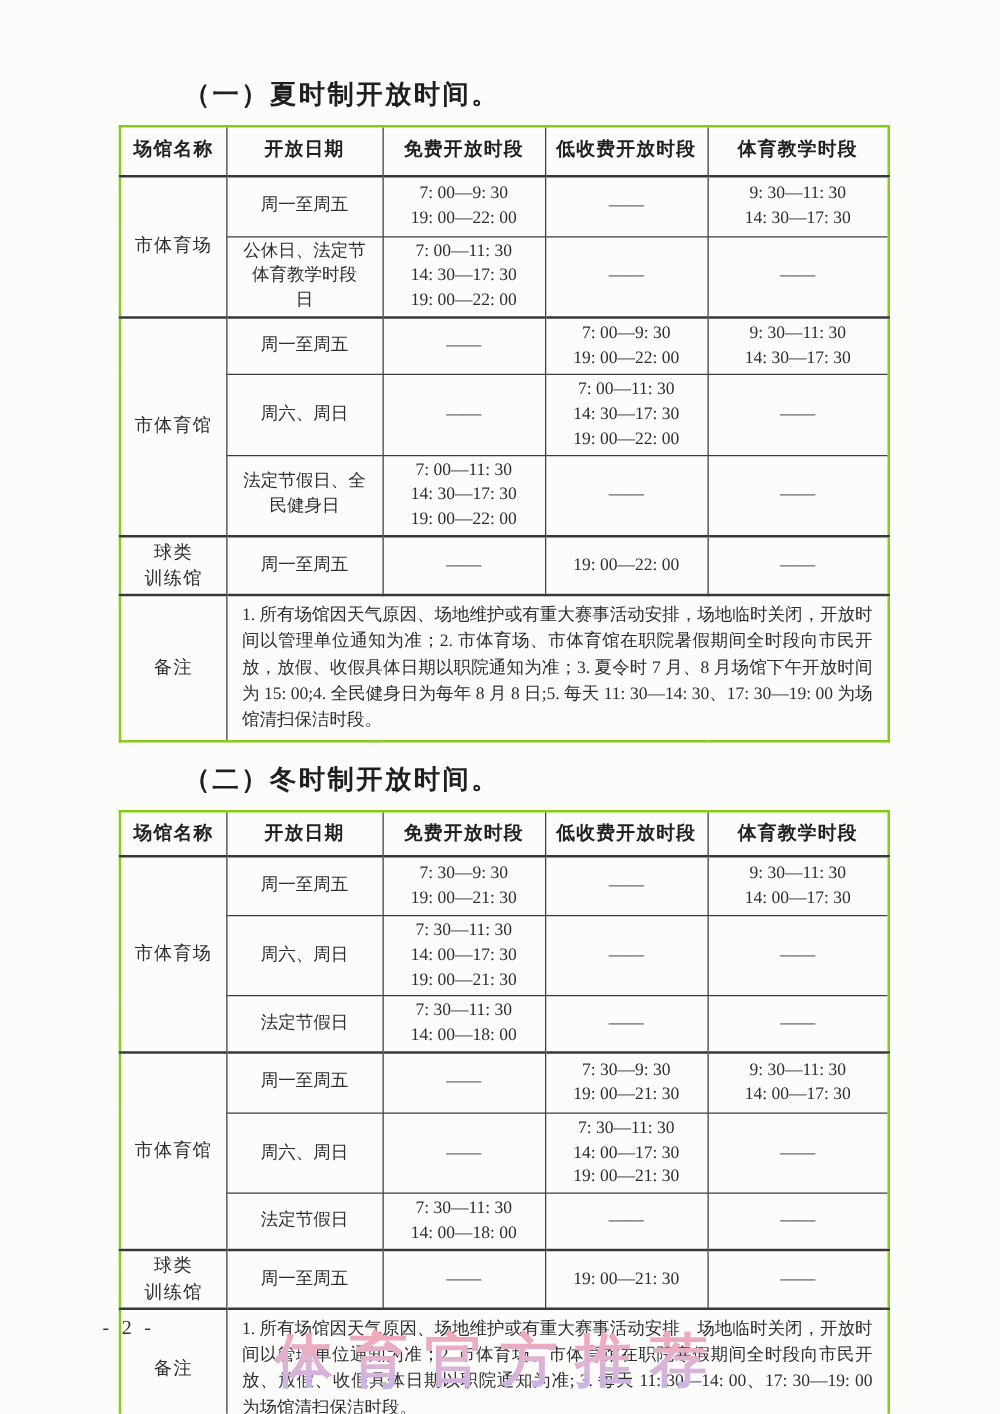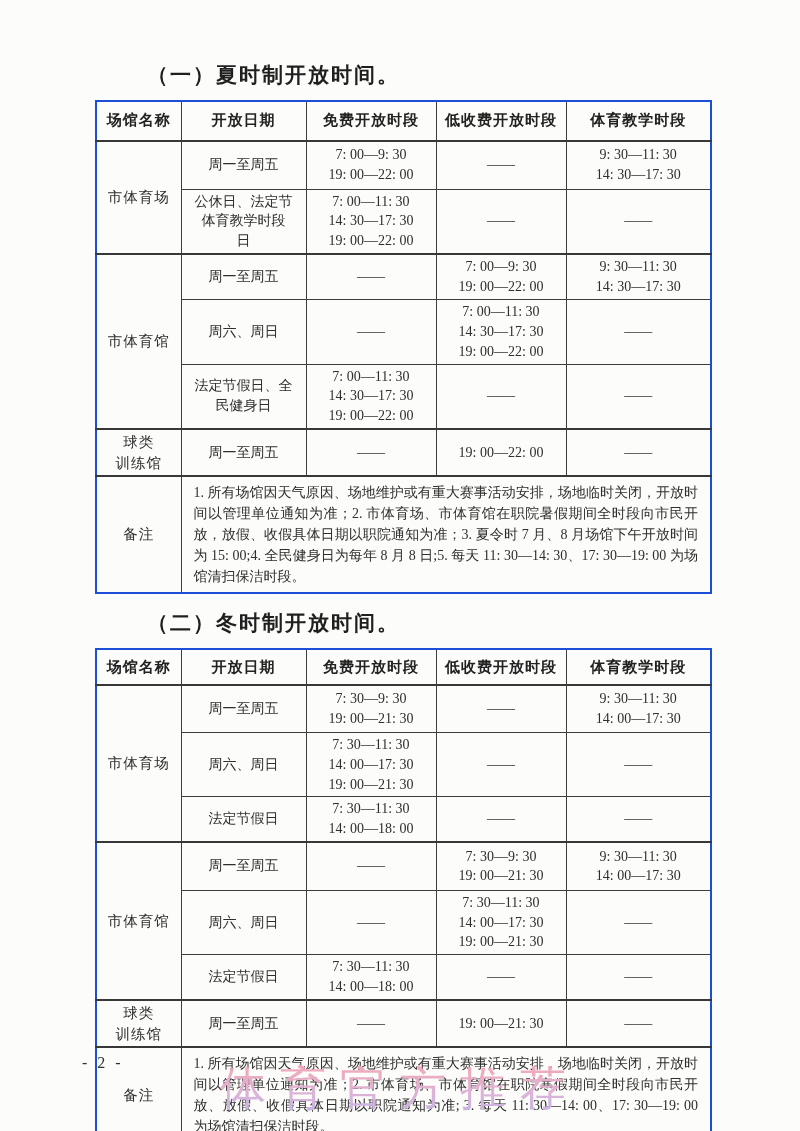--- a/index.html
+++ b/index.html
@@ -19,21 +19,21 @@
     letter-spacing: 2px;
     color: #1f1f1f;
   }
   .t1-title { padding-top: 61px; }
   .t2-title { margin-top: 15px; }
   .doc-table {
     border-collapse: collapse;
     table-layout: fixed;
     width: 615px;
     margin-left: 95px;
-    border: 2px solid #1d4ed8;
+    border: 2px solid #84cc16;
   }
   .doc-table th, .doc-table td {
     border: 1px solid #3d3d3d;
     text-align: center;
     vertical-align: middle;
     white-space: pre-line;
     padding: 2px 4px;
     font-size: 14px;
     line-height: 1.42;
     color: #2e2e2e;
@@ -59,21 +59,21 @@
     font-size: 16px;
     letter-spacing: 3px;
     color: #333;
   }
   .watermark {
     position: absolute;
     left: 0; right: 0;
     top: 1058px;
     text-align: center;
     font-size: 46px;
-    font-weight: normal;
+    font-weight: bold;
     letter-spacing: 14px;
     background: linear-gradient(180deg, #f2a8b9 15%, #ddb3d6 55%, #c2b5e8 95%);
     -webkit-background-clip: text;
     background-clip: text;
     color: transparent;
     pointer-events: none;
   }
 </style>
 </head>
 <body>

